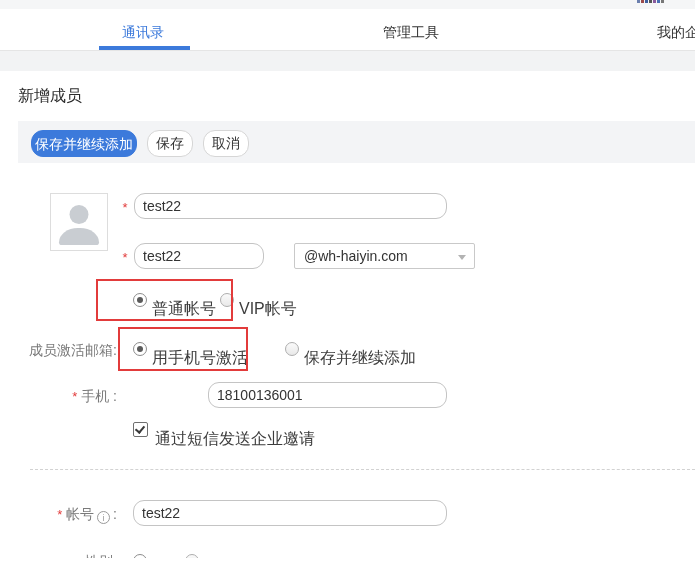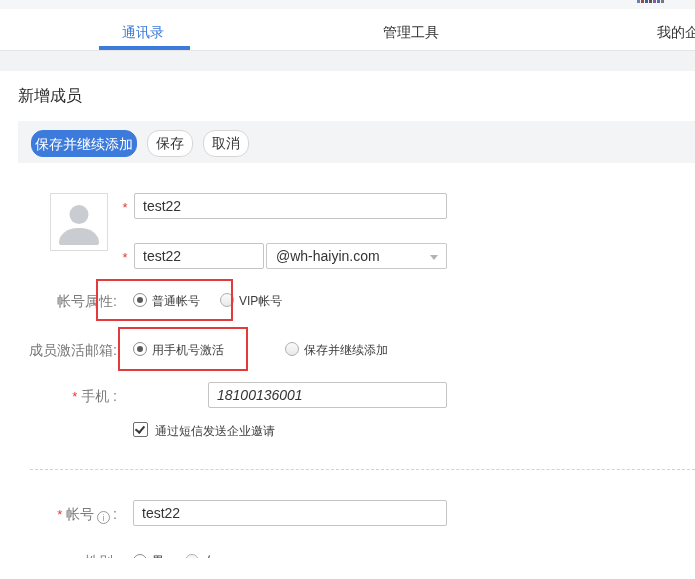--- a/index.html
+++ b/index.html
@@ -45,34 +45,34 @@
             border:1px solid #ddd; background:#fff; overflow:hidden; cursor:pointer; }
   .avatar-head { position:absolute; left:50%; top:11px; transform:translateX(-50%);
                  width:19px; height:19px; border-radius:50%; background:#c9cdd2; }
   .avatar-body { position:absolute; left:50%; bottom:5px; transform:translateX(-50%);
                  width:40px; height:17px; background:#c9cdd2;
                  border-radius:20px 20px 3px 3px / 15px 15px 3px 3px; }
 
   .star { color:#e23b3b; font-size:13px; }
   .star-float { position:absolute; width:12px; text-align:center; }
 
-  .ipt { position:absolute; height:26px; border:1px solid #c4c4c4; border-radius:2px;
+  .ipt { position:absolute; height:26px; border:1px solid #c4c4c4; border-radius:11px;
          background:#fff; font-family:"Liberation Sans","DejaVu Sans",sans-serif;
          font-size:14px; color:#333; padding:0 8px; outline:none; }
 
   .sel { position:absolute; height:26px; border:1px solid #c9c9c9; border-radius:2px;
          background:#fff; font-size:14px; color:#333; display:flex; align-items:center;
-         padding:0 20px 0 9px; cursor:pointer; }
+         padding:0 20px 0 9px; cursor:pointer;margin-left:28px; }
   .chev { position:absolute; right:8px; top:11px; width:0; height:0;
           border-left:4px solid transparent; border-right:4px solid transparent;
           border-top:5px solid #b3b3b3; }
 
   .field-label { position:absolute; left:0; width:117px; text-align:right;
                  font-size:14px; color:#7a7a7a; white-space:nowrap; }
-  .opt-label { position:absolute; font-size:12px; color:#3d3d3d; white-space:nowrap; cursor:pointer; }
+  .opt-label { position:absolute; font-size:16px; color:#3d3d3d; white-space:nowrap; cursor:pointer;margin-top:6px; }
 
   .radio { position:absolute; width:14px; height:14px; border-radius:50%; cursor:pointer; }
   .radio.on { border:1px solid #8c8c8c; background:#fff; }
   .radio.on .dot { position:absolute; left:3px; top:3px; width:6px; height:6px;
                    border-radius:50%; background:#5a5a5a; }
   .radio.off { border:1px solid #aeaeae; background:linear-gradient(#fafafa,#e9e9e9); }
 
   .checkbox { position:absolute; left:133px; top:351px; width:15px; height:15px;
               border:1px solid #6f6f6f; border-radius:2px; background:#fff; cursor:pointer; }
   .check-mark { position:absolute; left:3px; top:1px; width:6px; height:9px;
@@ -134,21 +134,20 @@
     <span class="abs star star-float" style="left:119px; top:129px">*</span>
     <input class="ipt" style="left: 134px; top: 122px; width: 313px;" type="text" value="test22">
 
     <span class="abs star star-float" style="left:119px; top:179px">*</span>
     <input class="ipt" style="left: 134px; top: 172px; width: 130px;" type="text" value="test22">
     <div class="sel" style="left:266px; top:172px; width:181px">
       <span>@wh-haiyin.com</span>
       <span class="chev"></span>
     </div>
 
-    <div class="field-label" style="top:222px">帐号属性:</div>
     <div class="radio on" style="left:133px; top:222px">
         <span class="dot"></span>
       </div>
     <span class="opt-label" style="left:152px; top:222px">普通帐号</span>
     <div class="radio off" style="left:220px; top:222px"></div>
     <span class="opt-label" style="left:239px; top:222px">VIP帐号</span>
     <div class="annotation anno-1"></div>
 
     <div class="field-label" style="top:271px">成员激活邮箱:</div>
     <div class="radio on" style="left:133px; top:271px">
@@ -156,21 +155,21 @@
       </div>
     <span class="opt-label" style="left:152px; top:271px">用手机号激活</span>
     <div class="radio off" style="left:285px; top:271px"></div>
     <span class="opt-label" style="left:304px; top:271px">保存并继续添加</span>
     <div class="annotation anno-2"></div>
 
     <div class="field-label" style="top:317px">
       <span class="star">*</span>
       <span>手机 :</span>
     </div>
-    <input class="ipt" style="left: 208px; top: 311px; width: 239px; font-style: italic;" type="text" value="18100136001">
+    <input class="ipt" style="left: 208px; top: 311px; width: 239px;" type="text" value="18100136001">
 
     <div class="checkbox">
       <span class="check-mark"></span>
     </div>
     <span class="opt-label" style="left:155px; top:352px">通过短信发送企业邀请</span>
 
     <div class="divider"></div>
 
     <div class="field-label" style="top:435px">
       <span class="star">*</span>

